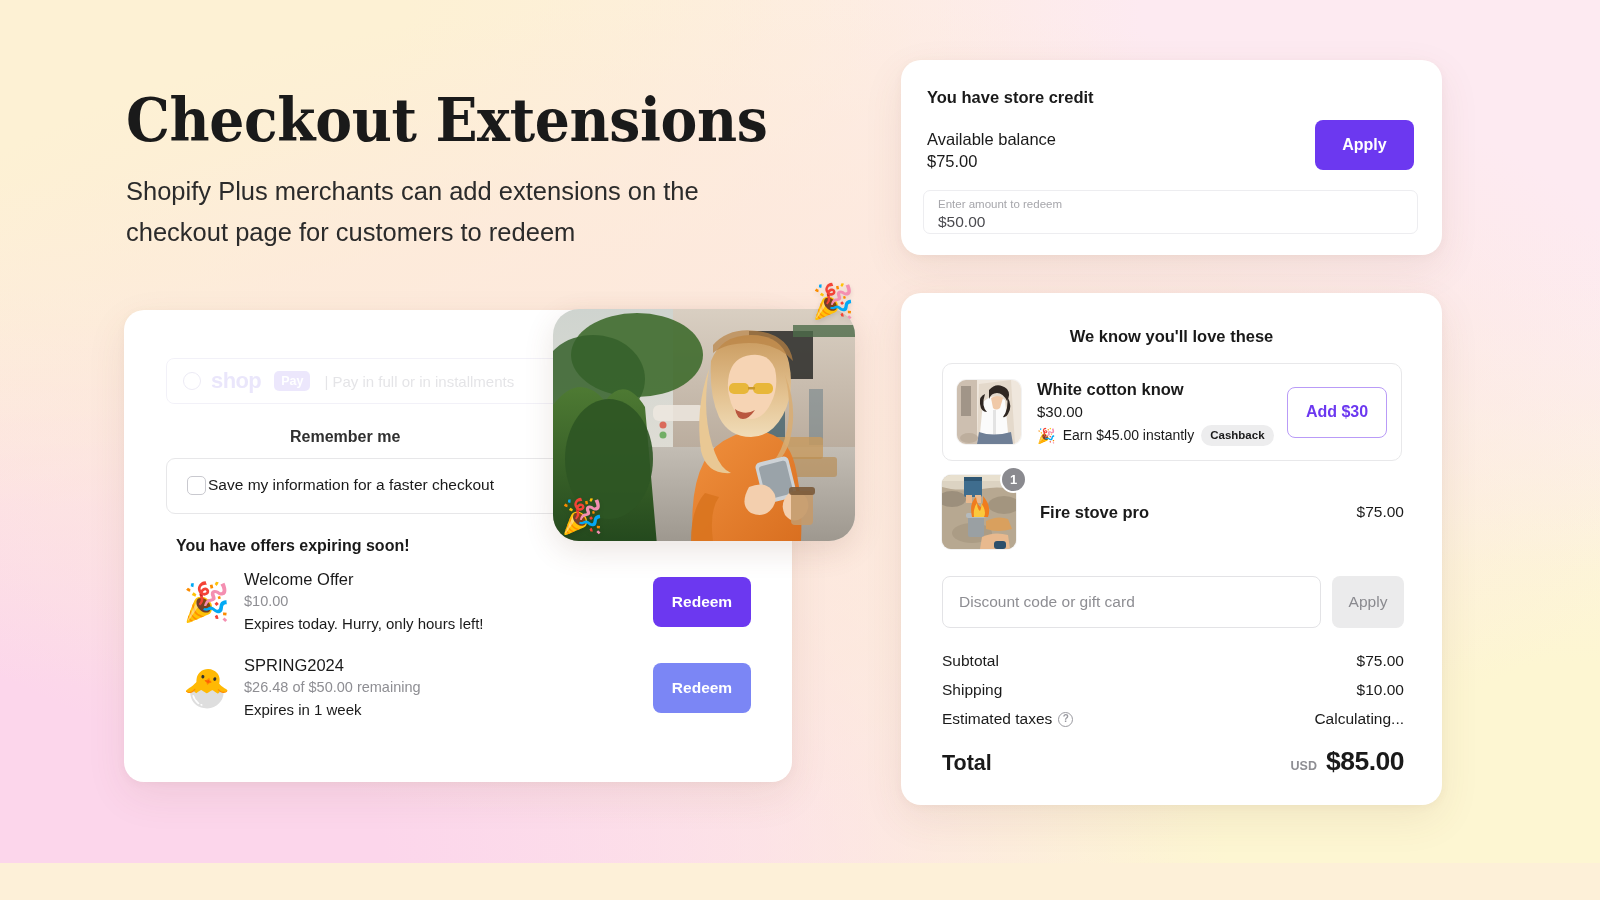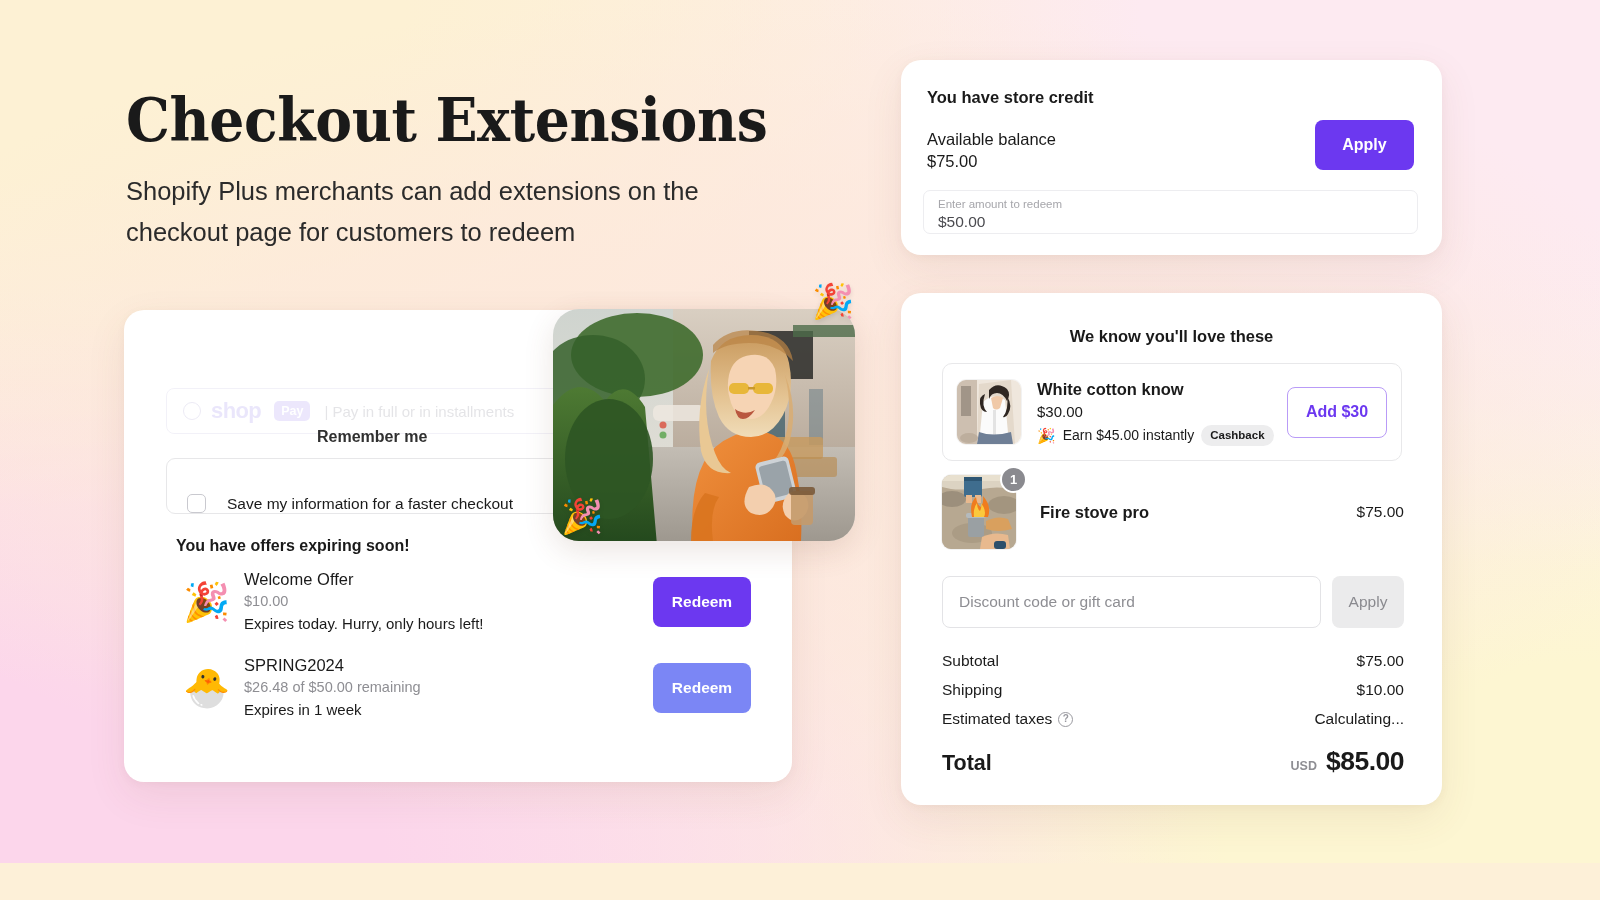--- a/index.html
+++ b/index.html
@@ -59,46 +59,45 @@
     box-shadow: 0 14px 40px rgba(120, 80, 60, .09), 0 2px 8px rgba(120,80,60,.05);
   }
 
   
   #checkout-card { left: 124px; top: 310px; width: 668px; height: 472px; }
   .shoppay-row {
     position: absolute; left: 42px; top: 48px; width: 560px; height: 46px;
     border: 1px solid #e9e7f3; border-radius: 8px;
     display: flex; align-items: center; gap: 10px; padding: 0 16px;
     opacity: .55;
-    margin-top: 30px;
   }
   .radio-circle {
     width: 18px; height: 18px; border-radius: 50%;
     border: 1.6px solid #dcd9ec; flex: none;
   }
   .shop-logo {
     font-size: 22px; font-weight: 700; letter-spacing: -.6px;
     color: #d9d3f8;
   }
   .pay-chip {
     background: #ddd5fb; color: #ffffff;
     font-size: 12.5px; font-weight: 700;
     border-radius: 5px; padding: 2.5px 7px 3.5px;
     margin-left: 3px;
   }
   .shoppay-note { font-size: 15px; color: #cfcfd4; margin-left: 4px; }
 
   .remember-label {
     position: absolute; left: 166px; top: 118px;
-    font-size: 16px; font-weight: 700; color: #303030; margin-left: 27px;
+    font-size: 16px; font-weight: 700; color: #303030;
   }
   .save-box {
     position: absolute; left: 42px; top: 148px; width: 560px; height: 56px;
     border: 1px solid #e7e7e9; border-radius: 9px;
-    display: flex; align-items: flex-end; gap: 21px; padding: 0 20px;
+    display: flex; align-items: flex-start; gap: 2px; padding: 17px 20px;
   }
   .checkbox {
     width: 19px; height: 19px; border: 1.5px solid #c9c9cf;
     border-radius: 5px; background: #fff; flex: none;
   }
   .save-text { font-size: 15.5px; color: #1a1a1a; }
 
   .offers-title {
     position: absolute; left: 52px; top: 227px;
     font-size: 16px; font-weight: 700; color: #1a1a1a;

